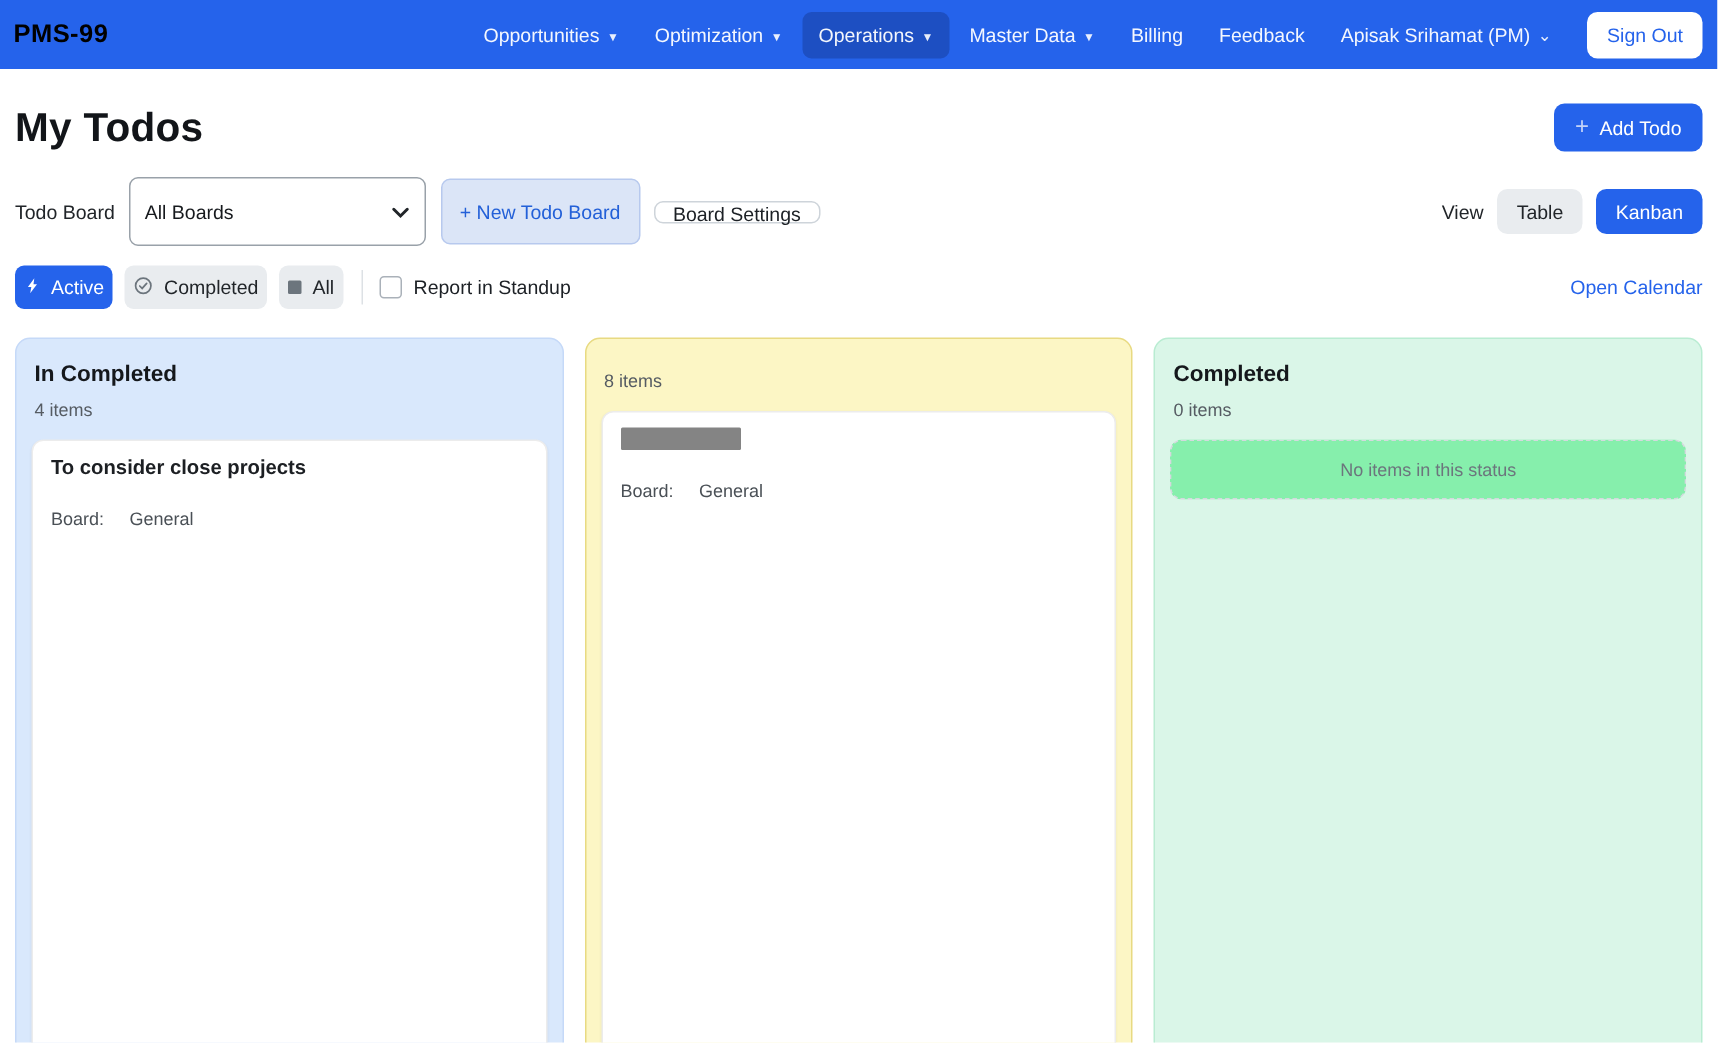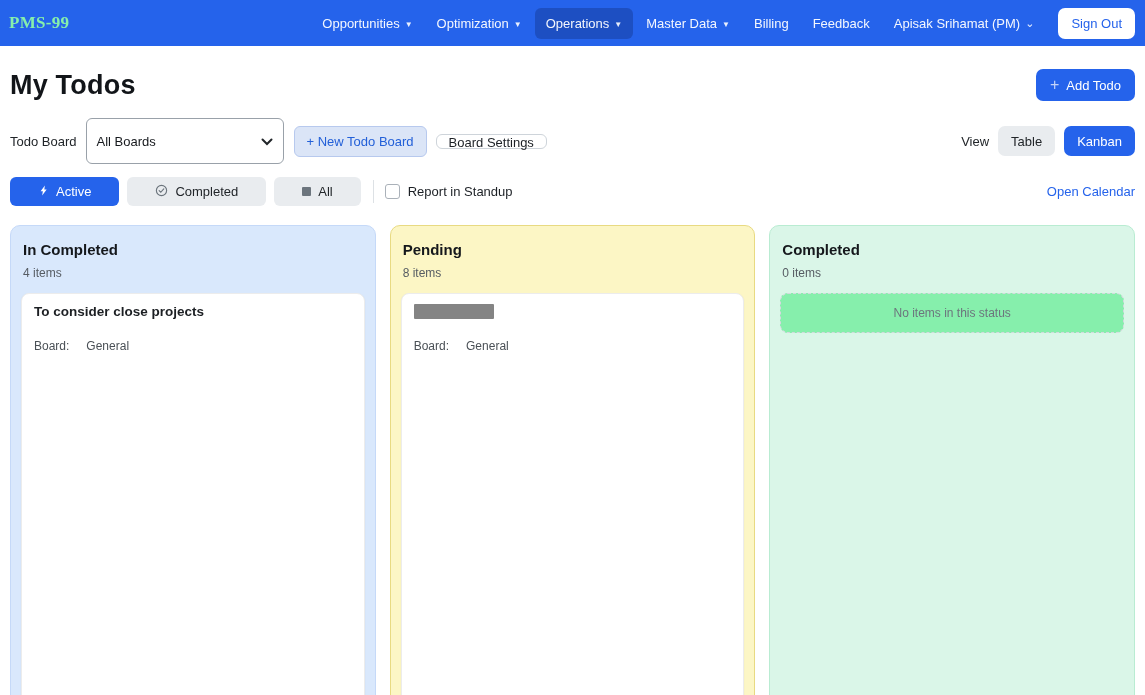--- a/index.html
+++ b/index.html
@@ -1,21 +1,21 @@
 <!DOCTYPE html>
 <html><head>
 <meta charset="utf-8">
 <style>
   * { margin:0; padding:0; box-sizing:border-box; }
   html,body { width:1145px; height:695px; overflow:hidden; background:#fff;
     font-family:"Liberation Sans", sans-serif; }
 
   
   .navbar { height:46px; background:#2563eb; display:flex; align-items:center; padding:0 10px 0 9px; }
-  .brand { color:#86efac; font-weight:700; font-size:17px; letter-spacing:.3px; margin-right:10px;font-family:Liberation Serif, serif; }
+  .brand { color:#000000; font-weight:700; font-size:17px; letter-spacing:.3px; margin-right:10px; }
   .nav-spacer { flex:1; }
   .nav-items { display:flex; align-items:center; }
   .nav-item { color:rgba(255,255,255,.95); font-size:13px; padding:8px 11px; border-radius:6px;
     margin:0 1px; cursor:pointer; white-space:nowrap; display:inline-flex; align-items:center; gap:5px; }
   .nav-item.active { background:rgba(10,30,90,.28); }
   .caret { font-size:8px; opacity:.95; transform:translateY(1px); }
   .chev { font-size:11px; opacity:.95; }
   .signout { background:#fff; color:#2563eb; border:none; border-radius:7px; padding:8px 13px;
     font-size:13px; cursor:pointer; margin-left:12px; font-family:Liberation Sans, sans-serif; }
 
@@ -26,30 +26,30 @@
   .btn { border:none; border-radius:7px; font-size:13px; cursor:pointer; font-family:inherit; }
   .add-todo { background:#2563eb; color:#fff; height:32px; padding:0 14px;
     display:inline-flex; align-items:center; gap:7px; }
   .plus { color:#c3d3f8; font-size:16px; font-weight:400; }
 
   .board-bar { display:flex; align-items:center; margin-top:17px; }
   .bar-label { font-size:13px; color:#212529; margin-right:9px; }
   .select { width:198px; height:46px; background:#fff; border:1px solid #99a1a9; border-radius:6px;
     display:inline-flex; align-items:center; justify-content:space-between; padding:0 10px;
     font-size:13px; color:#16191d; cursor:pointer; margin-right:10px; }
-  .btn-newboard { background:#dbe5f7; color:#2360d8; border:1px solid #b7c9ee; height:31px;
+  .btn-newboard { background:#dbe5f7; color:#2360d8; border:1px solid #b7c9ee; height:44px;
     padding:0 12px; border-radius:6px; font-size:13px; cursor:pointer; font-family:inherit; margin-right:9px; }
   .btn-settings { background:#fff; color:#1c2025; border:1px solid #ced4da; height:15px;
     padding:0 12px; border-radius:6px; font-size:13px; cursor:pointer; font-family:inherit; }
   .view-group { margin-left:auto; display:flex; align-items:center; gap:9px; }
   .btn-table { background:#e9ecef; color:#212529; height:30px; padding:0 13px; }
   .btn-kanban { background:#2563eb; color:#fff; height:30px; padding:0 13px; }
 
   .filter-row { display:flex; align-items:center; margin-top:13px; }
-  .fbtn { height:29px; border:none; border-radius:6px; font-size:13px; padding:0 28px;
+  .fbtn { height:29px; border:none; border-radius:6px; font-size:13px; padding:0 6px;
     display:inline-flex; align-items:center; gap:7px; cursor:pointer; font-family:inherit; margin-right:8px; }
   .fbtn.blue { background:#2563eb; color:#fff; }
   .fbtn.gray { background:#e9ecef; color:#212529; }
   .sq-icon { width:9px; height:9px; background:#6c757d; border-radius:1px; display:inline-block; }
   .vdiv { width:1px; height:23px; background:#dde1e5; margin:0 11px 0 4px; }
   .checkbox { width:15px; height:15px; background:#fff; border:1.5px solid #aab1b9; border-radius:3px;
     display:inline-block; margin-right:8px; cursor:pointer; }
   .cb-label { font-size:13px; color:#1c2025; }
   .open-cal { margin-left:auto; color:#2563eb; font-size:13px; text-decoration:none; cursor:pointer; }
 
@@ -154,21 +154,20 @@
         <div class="col-count">4 items</div>
         <div class="card">
           <div class="card-title"><span>To consider close projects</span> </div>
           <div class="meta board">
             <span class="mlabel">Board:</span>
             <span class="mval">General</span>
           </div>
         </div>
       </div>
       <div class="col pending">
-        <div class="col-title">Pending</div>
         <div class="col-count">8 items</div>
         <div class="card">
           <div class="card-title"><span class="redact" style="width: 80px;"></span> </div>
           <div class="meta board">
             <span class="mlabel">Board:</span>
             <span class="mval">General</span>
           </div>
         </div>
       </div>
       <div class="col completed">

